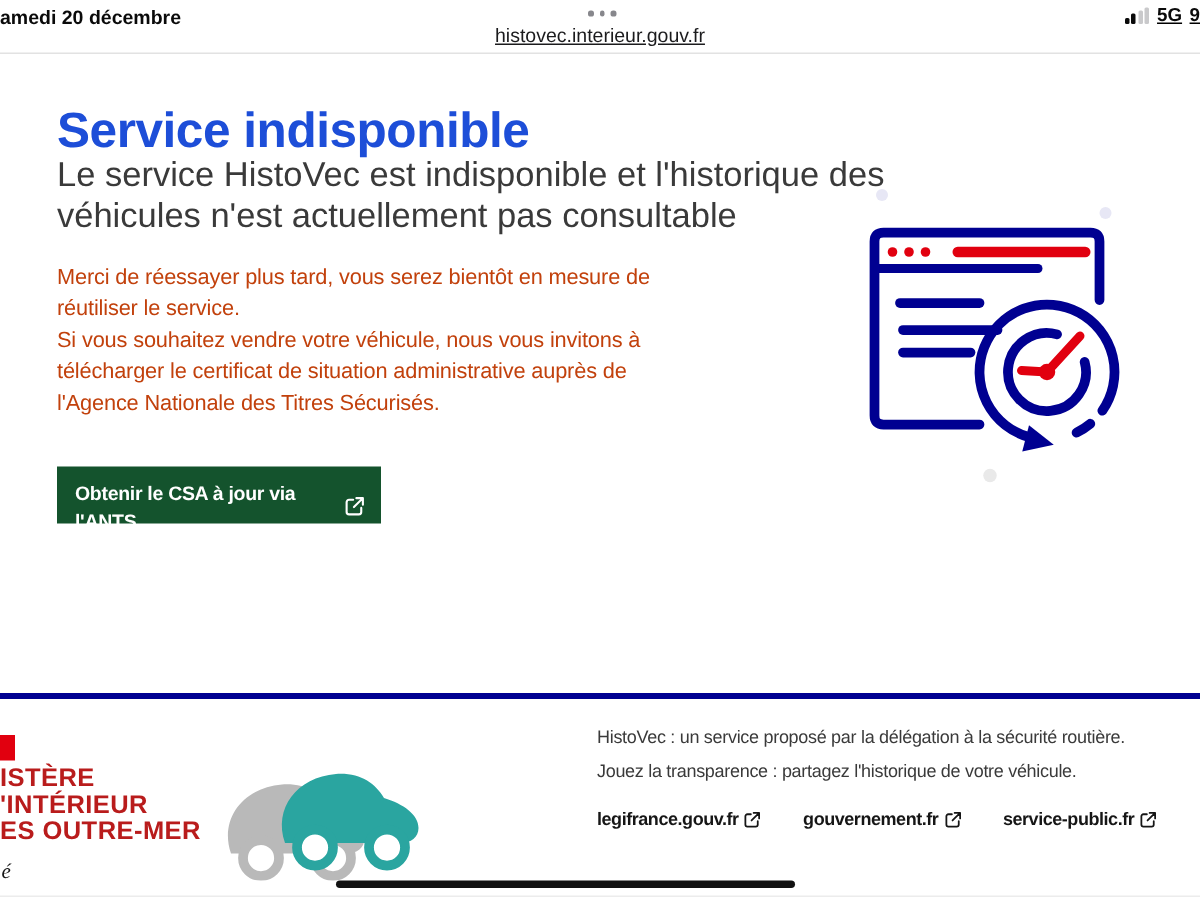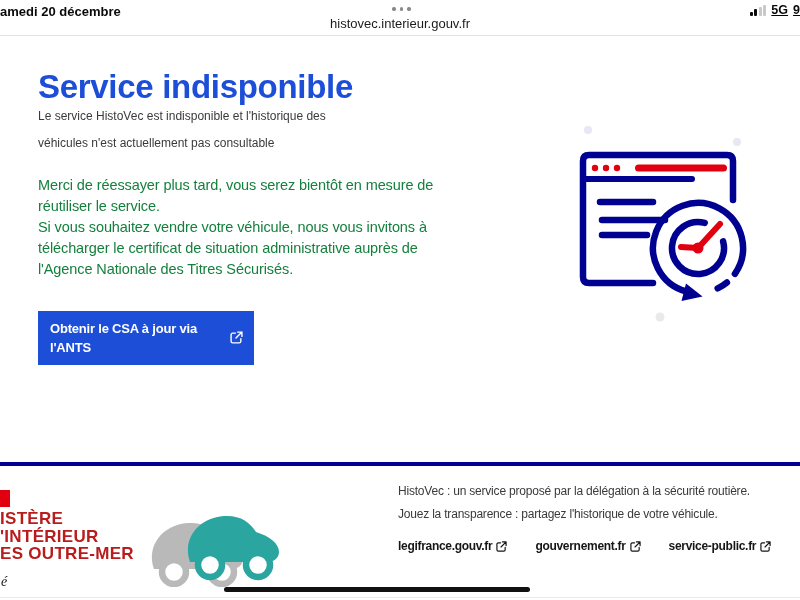--- a/index.html
+++ b/index.html
@@ -5,37 +5,37 @@
   html,body{margin:0;padding:0;}
   body{
     width:800px;height:600px;position:relative;overflow:hidden;
     background:#ffffff;font-family:"Liberation Sans",sans-serif;
     -webkit-font-smoothing:antialiased;
   }
   
   .sb-date{position:absolute;left:0;top:4px;font-size:13px;font-weight:700;color:#0a0a0a;white-space:nowrap;}
   .sb-dots{position:absolute;left:392px;top:7px;display:flex;gap:4px;}
   .sb-dots i{width:3.5px;height:3.5px;border-radius:50%;background:#87878c;}
-  .sb-url{position:absolute;left:0;top:16px;width:100%;text-align:center;font-size:13px;color:#1b1b1d;}
+  .sb-url{position:absolute;left:0;top:16px;width:100%;text-align:center;font-size:13px;color:#1b1b1d;text-decoration:underline;}
   .sb-right{position:absolute;right:0;top:3px;display:flex;align-items:center;gap:5px;text-decoration:underline;}
   .sig{display:flex;align-items:flex-end;gap:1.5px;height:11px;}
   .sig i{width:3px;border-radius:1px;background:#c9c9cb;display:block;}
   .sig i:nth-child(1){height:4px;background:#0a0a0a;}
   .sig i:nth-child(2){height:6.5px;background:#0a0a0a;}
   .sig i:nth-child(3){height:9px;}
   .sig i:nth-child(4){height:11px;}
   .sb-net,.sb-bat{font-size:12.5px;font-weight:700;color:#0a0a0a;}
   .sb-line{position:absolute;left:0;top:35px;width:100%;height:1px;background:#e2e2e2;}
   
   .title{position:absolute;left:38px;top:46px;font-size:33px;font-weight:700;color:#1d4ed8;letter-spacing:-.3px;text-align:center;}
   .subtitle{position:absolute;left:38px;top:103px;color:#3a3a3a;}
-  .subtitle div{font-size:12px;line-height:27px;}
-  .bodytext{position:absolute;left:38px;top:175px;color:#15803d;}
+  .subtitle div{font-size:23px;line-height:27px;}
+  .bodytext{position:absolute;left:38px;top:175px;color:#c2410c;}
   .bodytext div{font-size:14.5px;line-height:21px;letter-spacing:-.1px;}
-  .cta{position:absolute;left:38px;top:311px;width:216px;height:54px;background:#1d4ed8;
+  .cta{position:absolute;left:38px;top:311px;width:216px;height:38px;background:#14532d;
        border:none;cursor:pointer;text-align:left;padding:8px 36px 23px 12px;box-sizing:border-box;}
   .cta .l{color:#ffffff;font-size:13px;font-weight:700;line-height:19px;letter-spacing:-.2px;white-space:nowrap;}
   .cta .ext{position:absolute;right:11px;top:20px;width:13px;height:13px;color:#ffffff;}
   .illu{position:absolute;left:570px;top:120px;}
   
   .footer{position:absolute;left:0;top:462px;width:800px;height:138px;background:#ffffff;
           border-top:4px solid #000091;box-sizing:border-box;}
   .flag-red{position:absolute;left:0;top:24px;width:10px;height:17px;background:#e1000f;}
   .ministry{position:absolute;left:0;top:44px;color:#b91c1c;}
   .ministry div{font-size:17px;font-weight:700;line-height:17.5px;letter-spacing:.3px;white-space:nowrap;}

